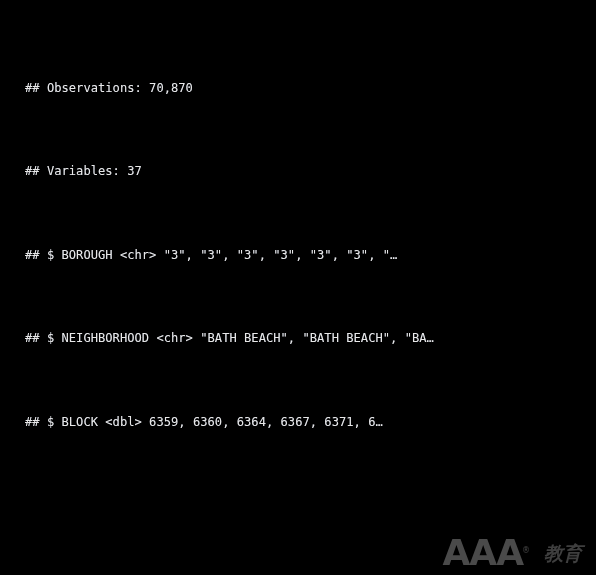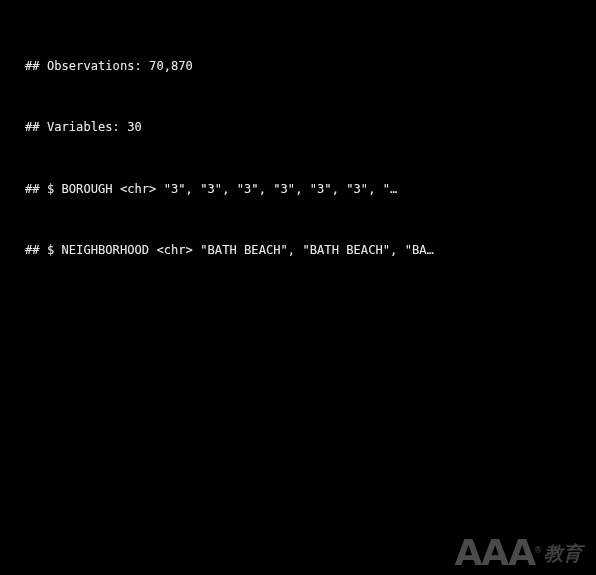--- a/index.html
+++ b/index.html
@@ -25,20 +25,21 @@
   }
   .line {
     height: 23.4px;
     line-height: 23.4px;
     font-size: 12.1px;
     color: #e8e8e8;
     letter-spacing: 0.02px;
     white-space: pre;
     overflow: hidden;
     text-shadow: 0 0 0.4px rgba(180,200,255,0.35);
+    margin-top: 22px;
   }
   .watermark {
     position: absolute;
     right: 14px;
     bottom: 6px;
     display: flex;
     align-items: flex-end;
     user-select: none;
     pointer-events: none;
   }
@@ -58,35 +59,36 @@
     position: relative;
     top: -14px;
     left: -1px;
   }
   .wm-cn {
     font-family: "DejaVu Serif", "Liberation Serif", serif;
     font-size: 19px;
     font-weight: 700;
     font-style: italic;
     color: #3f3f3f;
-    margin-left: 1px;
+    margin-left: 13px;
     position: relative;
     top: -2px;
   }
 </style>
 </head>
 <body>
 
 <div id="console">
 
   <div class="console-lines">
     <div class="line">## Observations: 70,870</div>
-    <div class="line">## Variables: 30</div>
+    <div class="line">## Variables: 37</div>
     <div class="line">## $ BOROUGH &lt;chr&gt; "3", "3", "3", "3", "3", "3", "…</div>
     <div class="line">## $ NEIGHBORHOOD &lt;chr&gt; "BATH BEACH", "BATH BEACH", "BA…</div>
+    <div class="line">## $ BLOCK &lt;dbl&gt; 6359, 6360, 6364, 6367, 6371, 6…</div>
     
     
     
     
     
     
     
     
     
     

